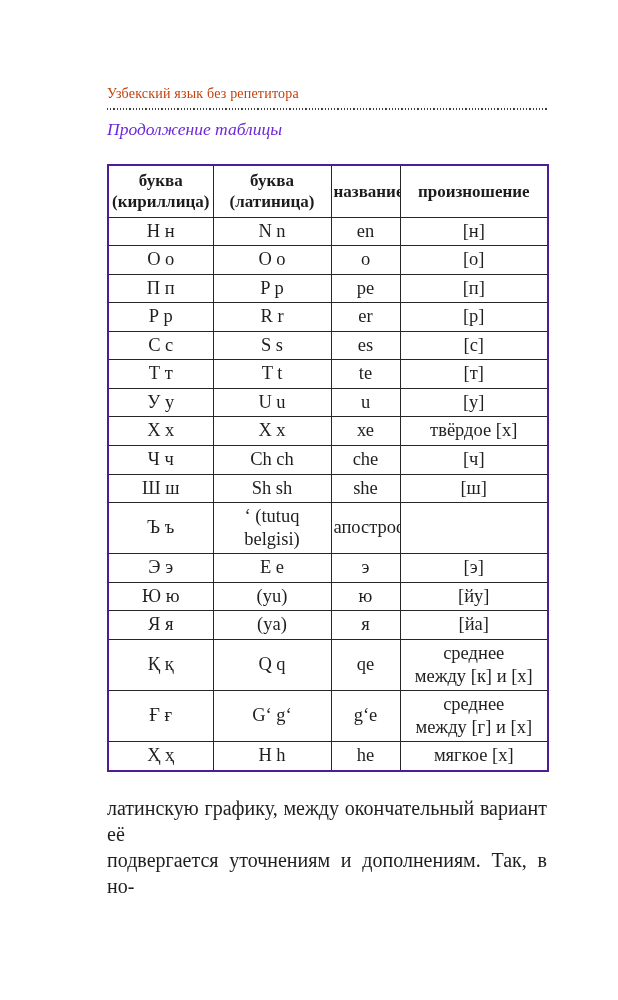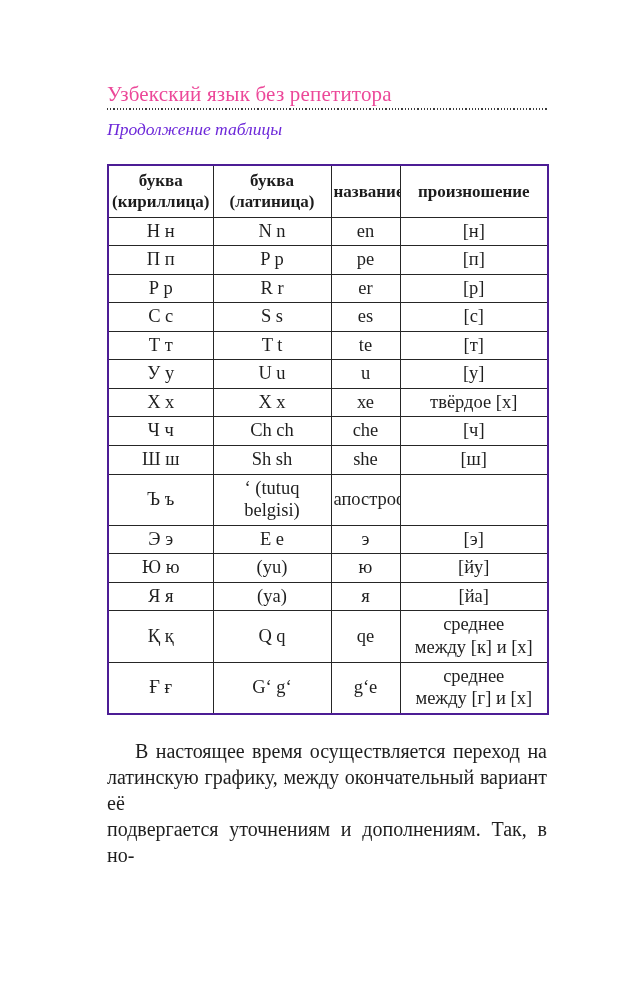--- a/index.html
+++ b/index.html
@@ -16,24 +16,24 @@
     background: #ffffff;
     overflow: hidden;
   }
   .content {
     position: absolute;
     left: 107px;
     top: 82px;
     width: 440px;
   }
   .running-header {
-    font-size: 21px;
+    font-size: 14px;
     line-height: 24px;
     letter-spacing: 0.2px;
-    color: #ec4899;
+    color: #c2410c;
   }
   .dotted-rule {
     height: 2px;
     margin-top: 2px;
     margin-bottom: 9px;
     background-image: repeating-linear-gradient(to right, #3c3c3c 0 1.3px, transparent 1.3px 3.2px);
   }
   .caption {
     font-style: italic;
     font-size: 17.5px;
@@ -111,20 +111,26 @@
         </tr>
       </thead>
       <tbody id="alpha-tbody">
           <tr>
             <td>Н н</td>
             <td>N n</td>
             <td>en</td>
             <td>[н]</td>
           </tr>
           <tr>
+            <td>О о</td>
+            <td>O o</td>
+            <td>o</td>
+            <td>[о]</td>
+          </tr>
+          <tr>
             <td>П п</td>
             <td>P p</td>
             <td>pe</td>
             <td>[п]</td>
           </tr>
           <tr>
             <td>Р р</td>
             <td>R r</td>
             <td>er</td>
             <td>[р]</td>
@@ -196,24 +202,29 @@
             <td>среднее
 между [к] и [х]</td>
           </tr>
           <tr>
             <td>Ғ ғ</td>
             <td>Gʻ gʻ</td>
             <td>gʻe</td>
             <td>среднее
 между [г] и [х]</td>
           </tr>
+          <tr>
+            <td>Ҳ ҳ</td>
+            <td>H h</td>
+            <td>he</td>
+            <td>мягкое [х]</td>
+          </tr>
         </tbody>
     </table>
 
     <div class="paragraph">
-      <div class="pline first">В настоящее время осуществляется переход на</div>
       <div class="pline">латинскую графику, между окончательный вариант её</div>
       <div class="pline">подвергается уточнениям и дополнениям. Так, в но-</div>
 
     </div>
 
   </div>
 </div>
 
 </body></html>

